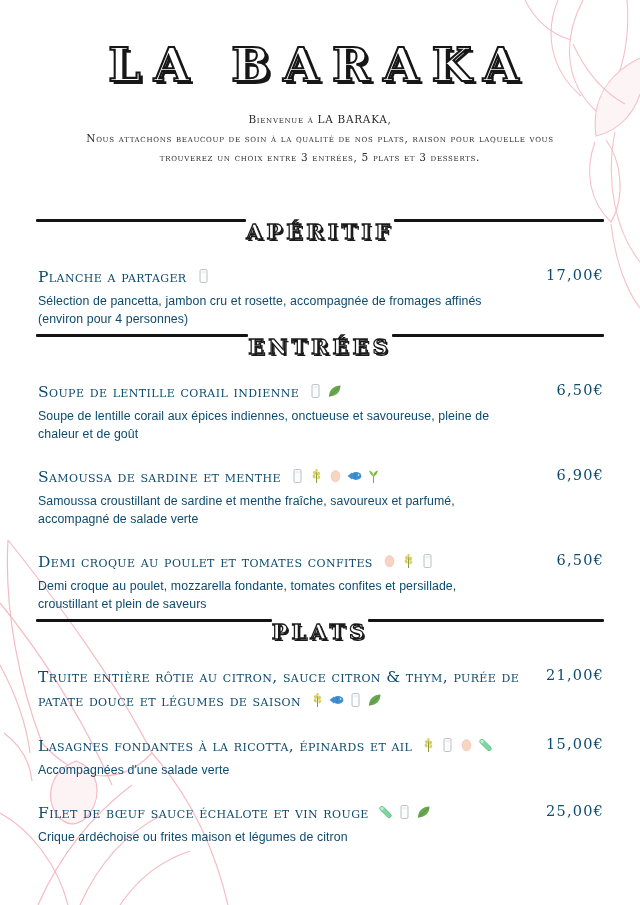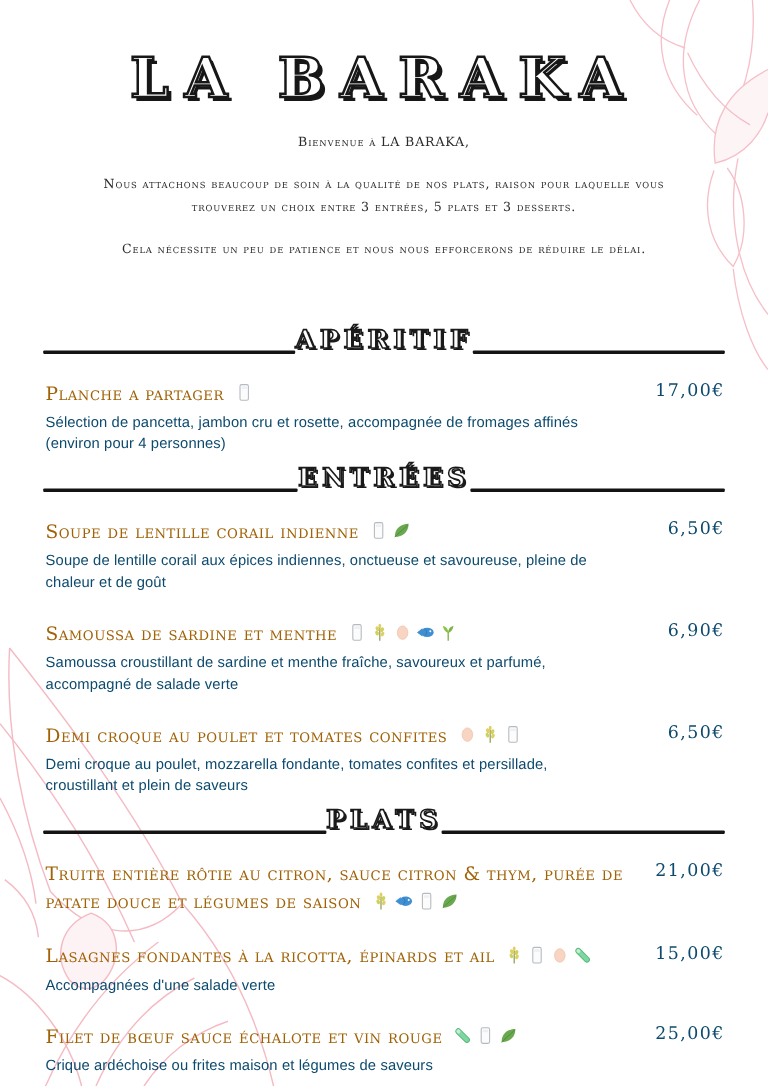--- a/index.html
+++ b/index.html
@@ -13,37 +13,37 @@
   .title{text-align:center;font-weight:700;font-size:46px;line-height:1;
          letter-spacing:13px;color:#171717;text-shadow:2.6px 2.6px 0 rgba(23,23,23,.45);
          margin:0 0 0 0;white-space:nowrap;}
   @supports (-webkit-text-stroke: 2px #000){
     .title{color:#fff;-webkit-text-stroke:2.1px #171717;text-shadow:3.2px 3.2px 0 #171717;}
   }
 
   .welcome{margin:22px auto 0 auto;max-width:524px;text-align:center;
            font-variant:small-caps;font-size:10.5px;letter-spacing:.7px;
            color:#2c2c2c;line-height:1.8;}
-  .welcome p{margin:16px;text-align:center;}
-
-  .sec-head{display:flex;align-items:flex-end;gap:0;margin-top:50px;}
+  .welcome p{margin:0;text-align:center;}
+
+  .sec-head{display:flex;align-items:flex-start;gap:0;margin-top:50px;}
   .sec-head .rule{flex:1;height:3px;background:#141414;border-radius:1px;}
   .sec-head h2{margin:0;font-size:21px;font-weight:700;letter-spacing:4px;
                color:#1a1a1a;text-shadow:1.6px 1.6px 0 rgba(26,26,26,.4);white-space:nowrap;}
   @supports (-webkit-text-stroke: 1px #000){
     .sec-head h2{color:#fdfdfd;-webkit-text-stroke:1.3px #1a1a1a;text-shadow:2px 2px 0 #1a1a1a;}
   }
   .sec-head.first{margin-top:52px;}
   .sec-head.tight{margin-top:6px;}
 
   .items{margin-top:6px;}
   .item{margin-top:21px;}
   .item-row{display:flex;align-items:flex-start;}
   .item-name{flex:1;font-variant:small-caps;font-size:15.5px;letter-spacing:.4px;
-             color:#a16207;line-height:1.55;padding-left:2px;}
+             color:#0c4a6e;line-height:1.55;padding-left:2px;}
   .item-price{min-width:62px;text-align:right;font-size:14.5px;letter-spacing:1.2px;
               color:#0c4a6e;padding-top:2px;white-space:nowrap;}
   .item-desc{margin:4px 0 0 2px;max-width:478px;
              font-family:"Liberation Sans","DejaVu Sans",sans-serif;
              font-size:12.3px;line-height:1.45;color:#0c4a6e;letter-spacing:.1px;}
   .al-icons{display:inline-flex;gap:4px;margin-left:9px;vertical-align:-2px;white-space:nowrap;}
   .al-icon{display:inline-block;width:15px;height:16px;}
   .al-icon svg{display:block;}
 </style>
 </head>
@@ -75,21 +75,20 @@
     <path d="M0,180 C14,206 26,236 30,268"></path>
   </svg>
 
   <div class="content">
 
     <h1 class="title">LA BARAKA</h1>
 
     <div class="welcome">
       <p>Bienvenue à LA BARAKA,</p>
       <p>Nous attachons beaucoup de soin à la qualité de nos plats, raison pour laquelle vous trouverez un choix entre 3 entrées, 5 plats et 3 desserts.</p>
-      <p>Cela nécessite un peu de patience et nous nous efforcerons de réduire le délai.</p>
     </div>
 
     <div class="sec-head first">
       <span class="rule"></span>
       <h2>APÉRITIF</h2>
       <span class="rule"></span>
     </div>
     <div class="items">
   <div class="item">
     <div class="item-row">
@@ -326,18 +325,18 @@
                 <span class="al-icon">
                   <svg width="15" height="16" viewBox="0 0 15 16">
                     <path d="M2,13.5 C2,6.5 7,2.5 13.5,2.5 C13.5,9.5 8.5,13.5 2,13.5 Z" fill="#69a84f"></path>
                     <path d="M2,13.5 C5.5,10 9,7 13,3.5" stroke="#4d8a38" stroke-width="0.7" fill="none"></path>
                   </svg>
                 </span>
               </span>
       </span>
       <span class="item-price">25,00€</span>
     </div>
-    <p class="item-desc">Crique ardéchoise ou frites maison et légumes de saveurs</p>
+    <p class="item-desc">Crique ardéchoise ou frites maison et légumes de citron</p>
   </div>
 </div>
 
   </div>
 </div>
 
 </body></html>

